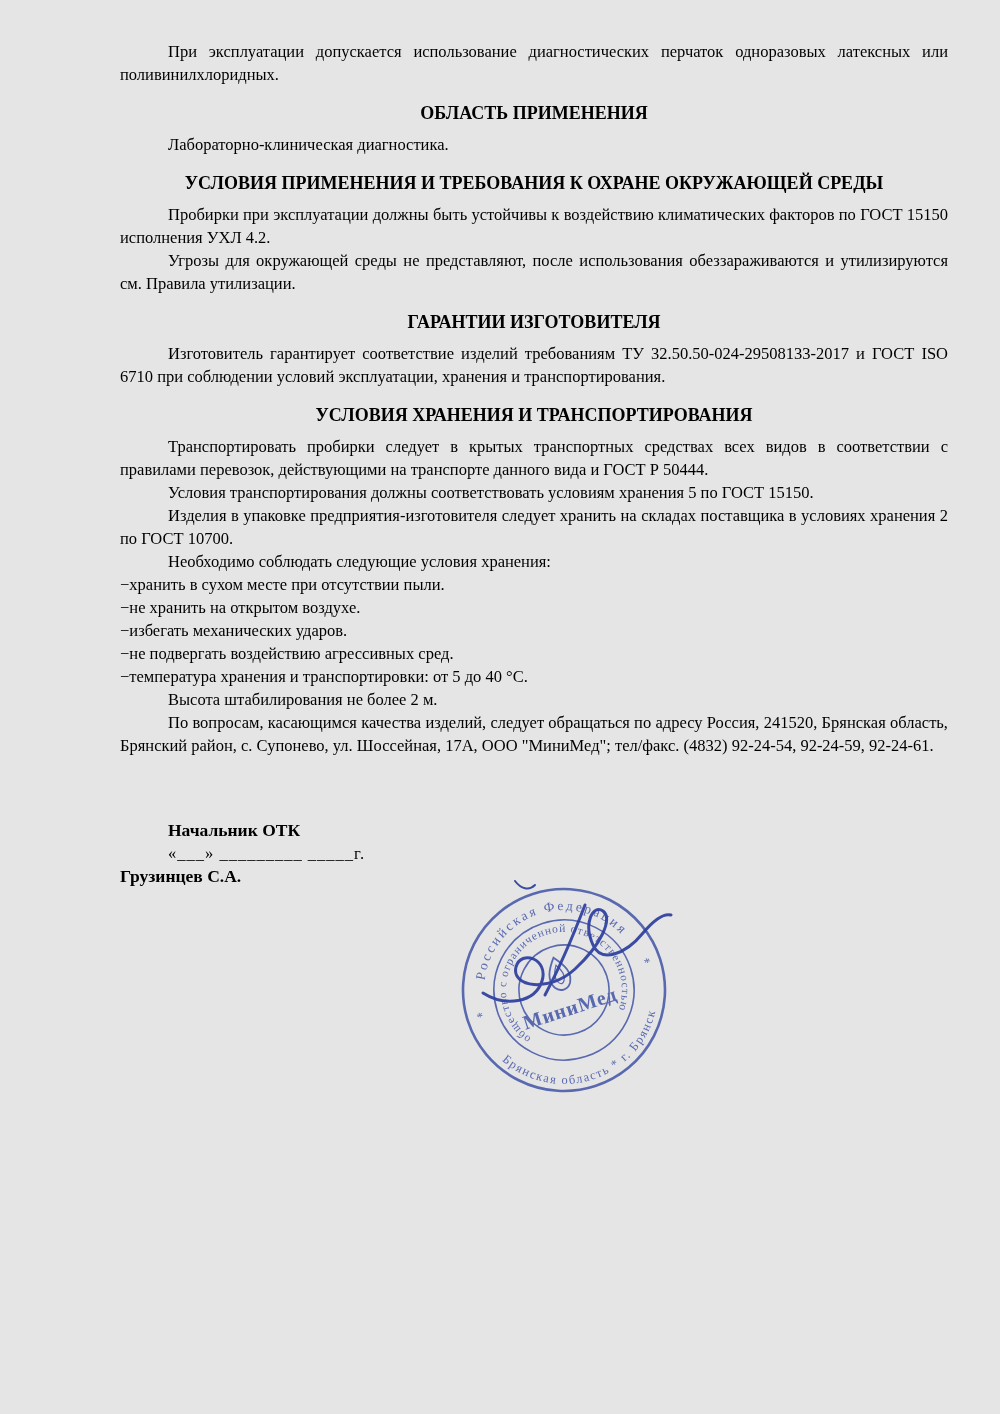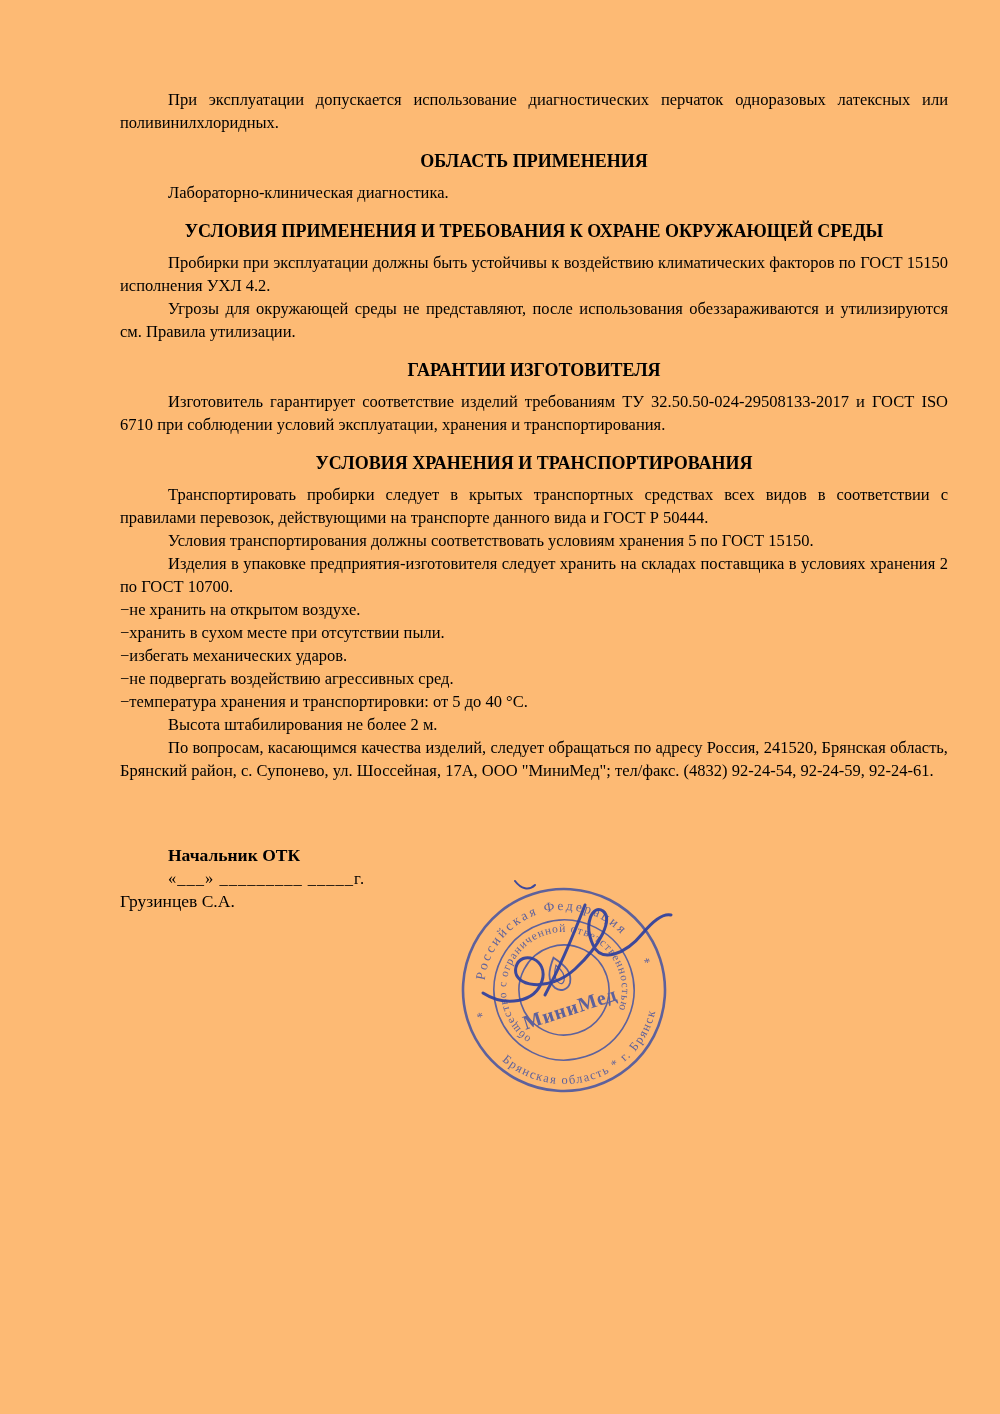--- a/index.html
+++ b/index.html
@@ -4,28 +4,28 @@
 <style>
   html, body {
     margin: 0;
     padding: 0;
     background: #ffffff;
   }
   .page {
     position: relative;
     width: 1000px;
     height: 1414px;
-    background: #fdba74;
+    background: #e5e5e5;
     overflow: hidden;
     font-family: "Liberation Serif", "DejaVu Serif", serif;
     font-size: 16.5px;
     line-height: 23px;
     color: #000000;
     box-sizing: border-box;
-    padding: 88px 52px 0 120px;
+    padding: 40px 52px 0 120px;
   }
   .para {
     margin: 0;
     text-align: justify;
   }
   .indent { text-indent: 48px; }
   .heading {
     margin: 15px 0 8px 0;
     text-align: center;
     font-size: 18px;
@@ -46,21 +46,21 @@
   .sig-left { margin-left: 48px; }
   .sig-title {
     font-weight: bold;
     font-size: 17.5px;
   }
   .sig-date {
     margin-top: 0;
     letter-spacing: 1px;
   }
   .sig-right {
-    font-weight: normal;
+    font-weight: bold;
     font-size: 17.5px;
     margin-right: 60px;
   }
   .stamp {
     position: absolute;
     left: 452px;
     top: 878px;
     width: 224px;
     height: 224px;
     color: #3b4ea5;
@@ -94,23 +94,24 @@
   <p class="para indent">Пробирки при эксплуатации должны быть устойчивы к воздействию климатических факторов по ГОСТ 15150 исполнения УХЛ 4.2.</p>
   <p class="para indent">Угрозы для окружающей среды не представляют, после использования обеззараживаются и утилизируются см. Правила утилизации.</p>
 
   <h2 class="heading">ГАРАНТИИ ИЗГОТОВИТЕЛЯ</h2>
   <p class="para indent">Изготовитель гарантирует соответствие изделий требованиям ТУ 32.50.50-024-29508133-2017 и ГОСТ ISO 6710 при соблюдении условий эксплуатации, хранения и транспортирования.</p>
 
   <h2 class="heading">УСЛОВИЯ ХРАНЕНИЯ И ТРАНСПОРТИРОВАНИЯ</h2>
   <p class="para indent">Транспортировать пробирки следует в крытых транспортных средствах всех видов в соответствии с правилами перевозок, действующими на транспорте данного вида и ГОСТ Р 50444.</p>
   <p class="para indent">Условия транспортирования должны соответствовать условиям хранения 5 по ГОСТ 15150.</p>
   <p class="para indent">Изделия в упаковке предприятия-изготовителя следует хранить на складах поставщика в условиях хранения 2 по ГОСТ 10700.</p>
+  <p class="para indent">Необходимо соблюдать следующие условия хранения:</p>
 
+  <p class="dash-line">−хранить в сухом месте при отсутствии пыли.</p>
   <p class="dash-line">−не хранить на открытом воздухе.</p>
-  <p class="dash-line">−хранить в сухом месте при отсутствии пыли.</p>
   <p class="dash-line">−избегать механических ударов.</p>
   <p class="dash-line">−не подвергать воздействию агрессивных сред.</p>
   <p class="dash-line">−температура хранения и транспортировки: от 5 до 40 °С.</p>
 
   <p class="para indent">Высота штабилирования не более 2 м.</p>
   <p class="para indent">По вопросам, касающимся качества изделий, следует обращаться по адресу Россия, 241520, Брянская область, Брянский район, с. Супонево, ул. Шоссейная, 17А, ООО "МиниМед"; тел/факс. (4832) 92-24-54, 92-24-59, 92-24-61.</p>
 
   <div class="sig-block">
     <div class="sig-left">
       <div class="sig-title">Начальник ОТК</div>

